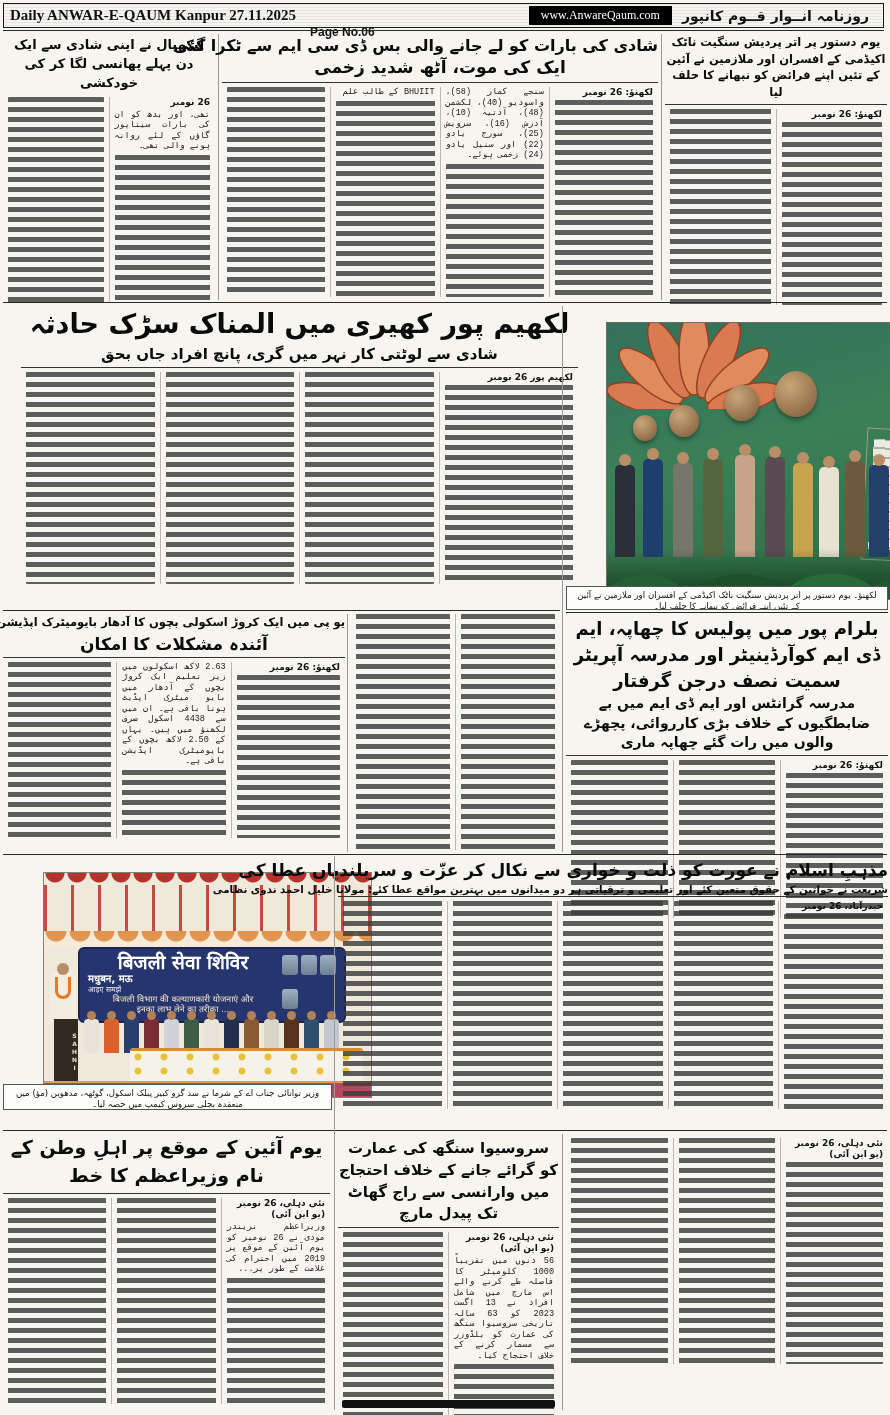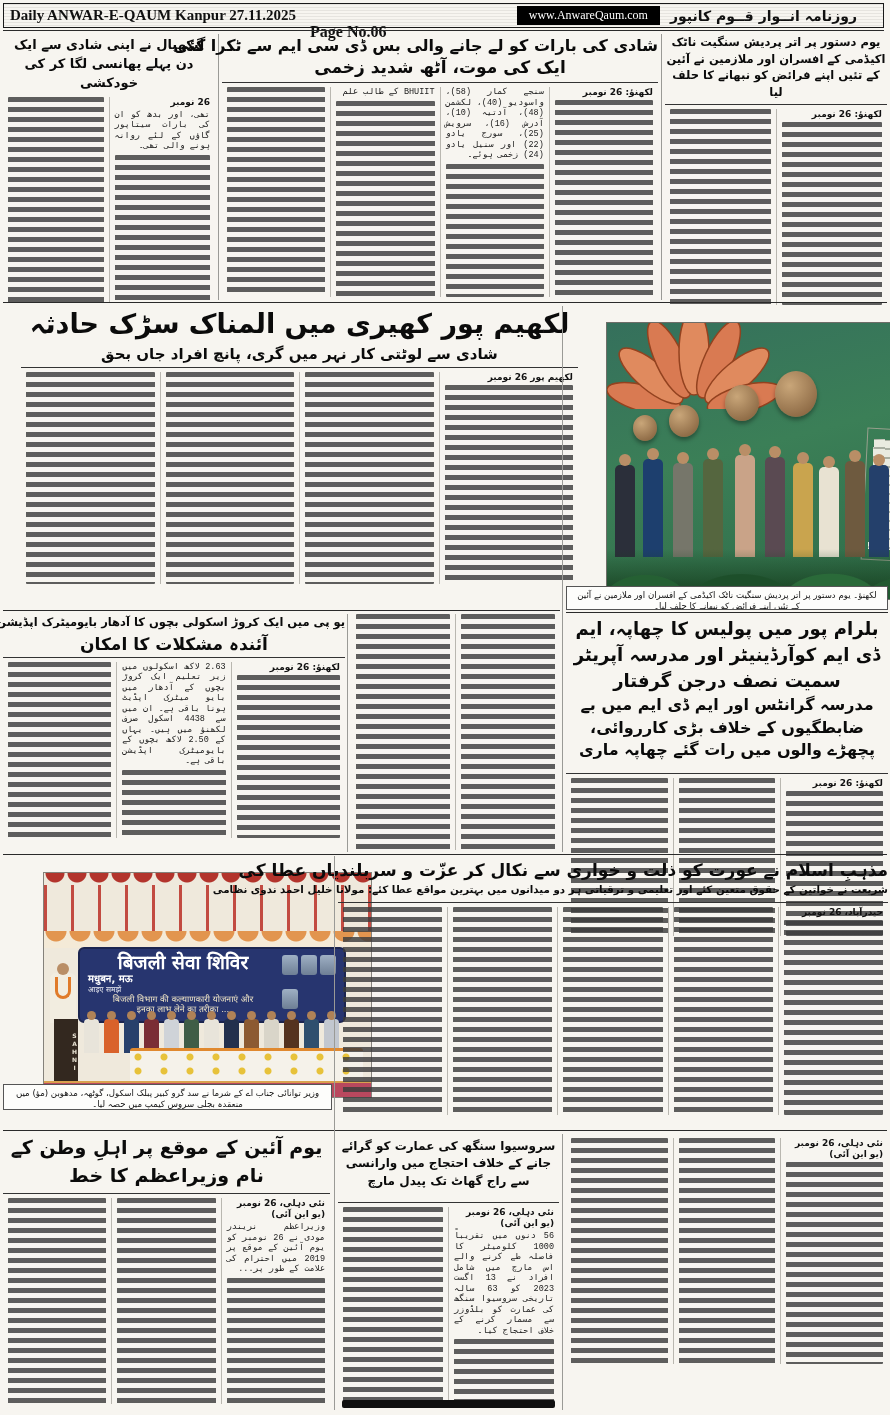--- a/index.html
+++ b/index.html
@@ -4,25 +4,25 @@
 <style>
   html,body{margin:0;padding:0;background:#d8d5cf;}
   #page{position:relative;width:890px;height:1415px;margin:0 auto;background:#f7f5f0;
         font-family:"DejaVu Sans",sans-serif;color:#111;overflow:hidden;}
   
   .masthead{position:absolute;left:3px;top:3px;width:881px;height:25px;border:1px solid #1a1a1a;
     display:flex;align-items:center;gap:10px;padding:0 6px;box-sizing:border-box;
     background:repeating-linear-gradient(to bottom,rgba(0,0,0,.07) 0 1px,transparent 1px 3px);}
   .m-left{font-family:"Liberation Serif",serif;font-weight:bold;font-size:15px;white-space:nowrap;flex:1.15;}
   .m-date{font-weight:bold;margin-right:4px;}
-  .m-page{font-family:Liberation Serif, serif;font-weight:bold;font-size:16px;flex:0 0 auto;margin-top:32px;}
+  .m-page{font-family:Liberation Sans, sans-serif;font-weight:bold;font-size:12px;flex:0 0 auto;margin-top:32px;}
   .m-gap{flex:.9;}
   .m-site{background:#000;color:#fff;font-family:"Liberation Serif",serif;font-size:12px;
           padding:2px 12px;flex:0 0 auto;}
-  .m-ur{direction:rtl;font-weight:bold;font-size:14px;flex:0 0 auto;margin-right:20px;white-space:nowrap;}
+  .m-ur{direction:rtl;font-weight:bold;font-size:14px;flex:0 0 auto;margin-right:8px;white-space:nowrap;}
   
   .hr{position:absolute;height:1px;background:#2a2a2a;}
   .vr{position:absolute;width:1px;background:#9a9a96;}
   .bar{position:absolute;background:#101010;border-radius:2px;}
   
   .story{position:absolute;box-sizing:border-box;}
   .hl{margin:0;direction:rtl;text-align:center;font-weight:bold;color:#0b0b0b;line-height:1.45;}
   .sub{margin:0;direction:rtl;text-align:center;font-weight:bold;color:#0b0b0b;}
   .rule-under{border-bottom:1px solid #333;}
   .cols{display:flex;direction:rtl;margin-top:4px;}
@@ -260,21 +260,21 @@
           <div class="fill"></div>
         </div>
       <div class="col">
           <div class="fill"></div>
         </div>
     </div>
   </section>
 
   <section class="story" style="left:566px;top:616px;width:322px;height:236px">
     <h2 class="hl" style="font-size:18px">بلرام پور میں پولیس کا چھاپہ، ایم ڈی ایم کوآرڈینیٹر اور مدرسہ آپریٹر سمیت نصف درجن گرفتار</h2>
-    <h3 class="sub rule-under" style="font-size:16px;line-height:1.4;padding-bottom:12px">مدرسہ گرانٹس اور ایم ڈی ایم میں بے ضابطگیوں کے خلاف بڑی کارروائی، پچھڑے والوں میں رات گئے چھاپہ ماری</h3>
+    <h3 class="sub rule-under" style="font-size:14px;line-height:1.4;padding-bottom:2px">مدرسہ گرانٹس اور ایم ڈی ایم میں بے ضابطگیوں کے خلاف بڑی کارروائی، پچھڑے والوں میں رات گئے چھاپہ ماری</h3>
     <div class="cols" style="height:158px">
       <div class="col">
         <p class="dl">لکھنؤ: 26 نومبر</p>
         <div class="fill"></div>
       </div>
       <div class="col">
           <div class="fill"></div>
         </div>
       <div class="col">
           <div class="fill"></div>
@@ -319,21 +319,21 @@
       <span class="p2-man" style="background:#2f4f6e"></span>
       <span class="p2-man" style="background:#c2c7cf"></span>
     </div>
     <span class="p2-table"></span>
     <span class="p2-stage"></span>
   </figure>
   <figcaption class="caption" style="left:3px;top:1084px;width:329px;height:26px">وزیر توانائی جناب اے کے شرما نے سد گرو کبیر پبلک اسکول، گوٹھہ، مدھوبن (مؤ) میں منعقدہ بجلی سروس کیمپ میں حصہ لیا۔</figcaption>
 
   <section class="story" style="left:338px;top:858px;width:550px;height:270px">
     <h2 class="hl" style="font-size:17px;white-space:nowrap">مذہبِ اسلام نے عورت کو ذلت و خواری سے نکال کر عزّت و سربلندیاں عطا کی</h2>
-    <h3 class="sub rule-under" style="font-size:10.3px;white-space:nowrap;padding-bottom:7px">شریعت نے خواتین کے حقوق متعین کئے اور تعلیمی و ترقیاتی ہر دو میدانوں میں بہترین مواقع عطا کئے: مولانا خلیل احمد ندوی نظامی</h3>
+    <h3 class="sub rule-under" style="font-size:10.3px;white-space:nowrap;padding-bottom:1px">شریعت نے خواتین کے حقوق متعین کئے اور تعلیمی و ترقیاتی ہر دو میدانوں میں بہترین مواقع عطا کئے: مولانا خلیل احمد ندوی نظامی</h3>
     <div class="cols" style="height:208px">
       <div class="col">
         <p class="dl">حیدرآباد، 26 نومبر</p>
         <div class="fill"></div>
       </div>
       <div class="col">
           <div class="fill"></div>
         </div>
       <div class="col">
           <div class="fill"></div>
@@ -360,21 +360,21 @@
       <div class="col">
           <div class="fill"></div>
         </div>
       <div class="col">
           <div class="fill"></div>
         </div>
     </div>
   </section>
 
   <section class="story" style="left:338px;top:1138px;width:221px;height:270px">
-    <h2 class="hl rule-under" style="font-size:12px;padding-bottom:12px">سروسیوا سنگھ کی عمارت کو گرائے جانے کے خلاف احتجاج میں وارانسی سے راج گھاٹ تک پیدل مارچ</h2>
+    <h2 class="hl rule-under" style="font-size:15px;padding-bottom:2px">سروسیوا سنگھ کی عمارت کو گرائے جانے کے خلاف احتجاج میں وارانسی سے راج گھاٹ تک پیدل مارچ</h2>
     <div class="cols" style="height:200px">
       <div class="col">
         <p class="dl">نئی دہلی، 26 نومبر (یو این آئی)</p>
         <p class="ex">56 دنوں میں تقریباً 1000 کلومیٹر کا فاصلہ طے کرنے والے اس مارچ میں شامل افراد نے 13 اگست 2023 کو 63 سالہ تاریخی سروسیوا سنگھ کی عمارت کو بلڈوزر سے مسمار کرنے کے خلاف احتجاج کیا۔</p>
         <div class="fill"></div>
       </div>
       <div class="col">
           <div class="fill"></div>
         </div>
     </div>

